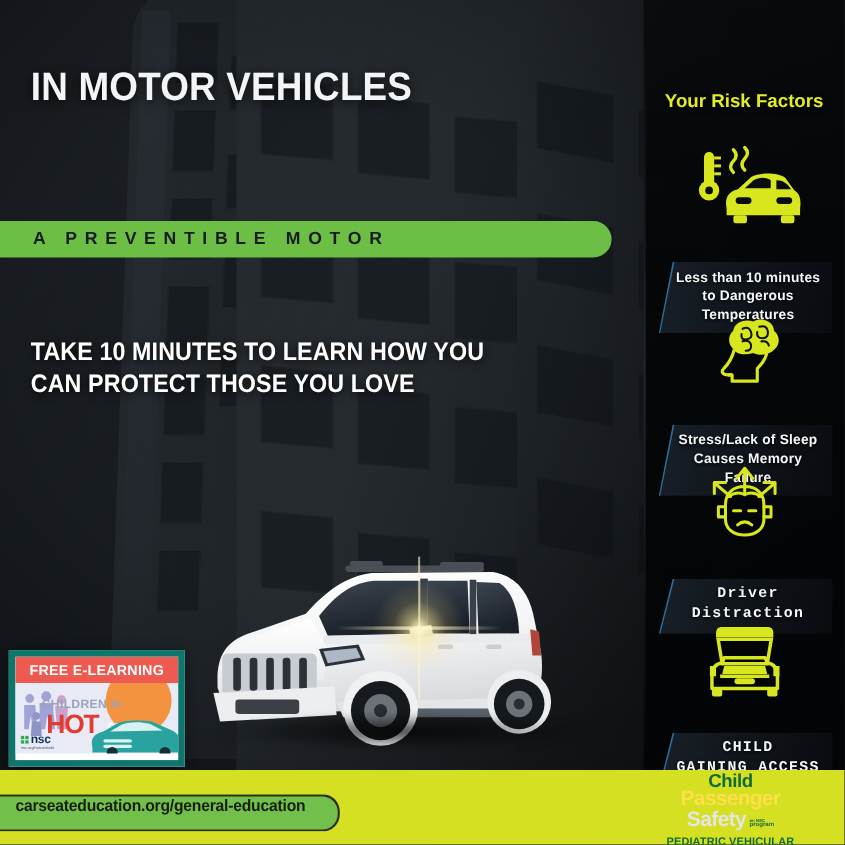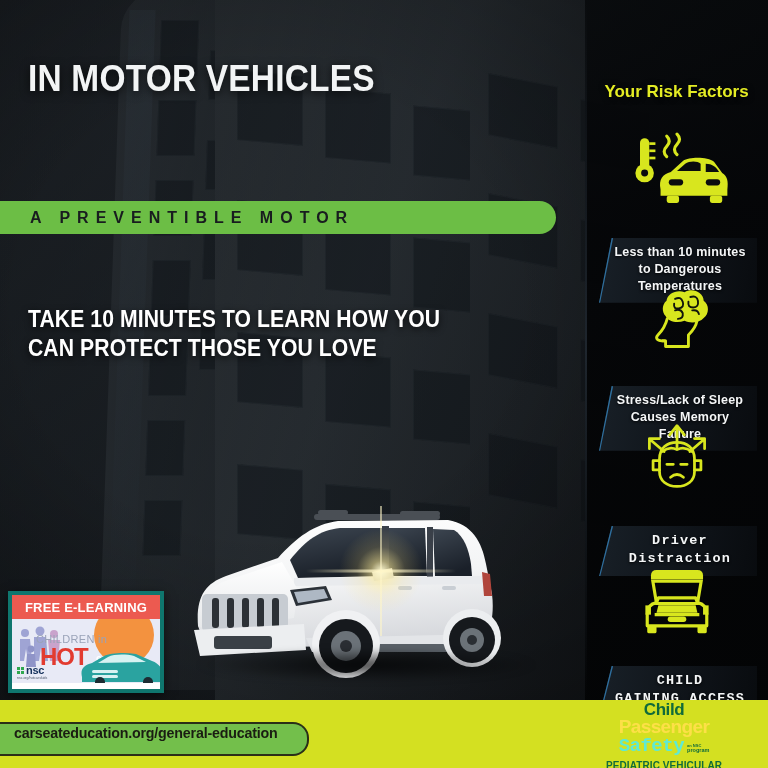--- a/index.html
+++ b/index.html
@@ -63,27 +63,27 @@
     background:radial-gradient(ellipse at 50% 50%,rgba(0,0,0,.70),rgba(0,0,0,0) 70%);filter:blur(3px);}
   .glare{position:absolute;left:150px;top:28px;width:90px;height:90px;pointer-events:none;
     background:radial-gradient(circle,rgba(255,250,210,.98) 0%,rgba(255,236,150,.55) 16%,rgba(255,225,120,.16) 38%,rgba(255,220,110,0) 66%);}
   .glare:before,.glare:after{content:"";position:absolute;left:50%;top:50%;
     background:linear-gradient(90deg,rgba(255,240,170,0),rgba(255,246,200,.85),rgba(255,240,170,0));}
   .glare:before{width:150px;height:3px;transform:translate(-50%,-50%);}
   .glare:after{width:3px;height:130px;transform:translate(-50%,-50%);}
 
   
   .badge{position:absolute;left:8px;top:591px;width:148px;height:94px;
-    background:#ffffff;border:4px solid #0f766e;overflow:hidden;box-shadow:0 3px 10px rgba(0,0,0,.55);}
+    background:#ffffff;border:6px solid #0f766e;overflow:hidden;box-shadow:0 3px 10px rgba(0,0,0,.55);}
   .badge-head{height:24px;background:#ec5a50;display:flex;align-items:center;justify-content:center;}
   .badge-head span{color:#fff;font-weight:700;font-size:13px;letter-spacing:.2px;}
   .badge-body{position:relative;height:64px;background:#e8eaf6;overflow:hidden;}
   .b-sun{position:absolute;right:6px;top:-14px;width:60px;height:60px;border-radius:50%;background:#f3923f;}
   .b-kids{position:absolute;left:4px;top:6px;width:48px;height:44px;}
-  .b-word1{position:absolute;left:24px;top:14px;font-weight:400;font-size:11px;color:#9aa3b8;letter-spacing:.3px;}
+  .b-word1{position:absolute;left:24px;top:14px;font-weight:700;font-size:11px;color:#9aa3b8;letter-spacing:.3px;}
   .b-word2{position:absolute;left:28px;top:24px;font-weight:700;font-size:24px;color:#e23b30;letter-spacing:-1px;}
   .b-word3{position:absolute;left:84px;top:34px;font-weight:700;font-size:10px;color:#ffffff;}
   .b-car{position:absolute;right:-4px;bottom:-2px;width:86px;height:34px;}
   .b-nsc{position:absolute;left:5px;bottom:3px;display:flex;flex-direction:column;}
   .b-nsc-row{display:flex;align-items:center;gap:2px;}
   .b-nsc-dots{display:grid;grid-template-columns:3px 3px;grid-template-rows:3px 3px;gap:1px;}
   .b-nsc-dots i{display:block;width:3px;height:3px;background:#2fa84f;}
   .b-nsc-txt{font-weight:700;font-size:11px;color:#14305b;letter-spacing:-.3px;}
   .b-nsc-url{font-size:3.5px;color:#4a5568;letter-spacing:0;}
 
@@ -106,21 +106,21 @@
   .urlpill{position:absolute;left:0px;top:722px;height:30px;
     border:2.5px solid #2a2f18;border-left:none;border-radius:0 16px 16px 0;
     background:#73bf4b;display:flex;align-items:flex-start;padding:0 16px 0 14px;}
   .urlpill span{color:#1a1d12;font-weight:700;font-size:15px;letter-spacing:-.2px;
     transform:scaleX(.95);transform-origin:left center;white-space:nowrap;}
 
   .cps{position:absolute;right:14px;top:702px;width:180px;text-align:center;}
   .cps-l1{color:#116b3a;font-weight:700;font-size:17px;line-height:.96;letter-spacing:-.4px;}
   .cps-l2{color:#fde047;font-weight:700;font-size:19px;line-height:.96;letter-spacing:-.6px;}
   .cps-l3row{display:flex;align-items:flex-end;justify-content:center;gap:3px;line-height:.96;}
-  .cps-l3{color:#5eead4;font-weight:700;font-size:19px;letter-spacing:-.5px;font-family:Liberation Mono, monospace;}
+  .cps-l3{color:#e5e5e5;font-weight:700;font-size:19px;letter-spacing:-.5px;}
   .cps-prog{display:flex;flex-direction:column;align-items:flex-start;padding-bottom:2px;}
   .cps-prog .a{font-size:4px;color:#116b3a;font-weight:700;letter-spacing:0;}
   .cps-prog .b{font-size:5.5px;color:#116b3a;font-weight:700;letter-spacing:0;}
   .cps-sub{margin-top:5px;color:#116b3a;font-weight:700;font-size:10px;line-height:1.22;letter-spacing:.1px;}
 </style>
 </head>
 <body>
 
 <div id="poster">
 

